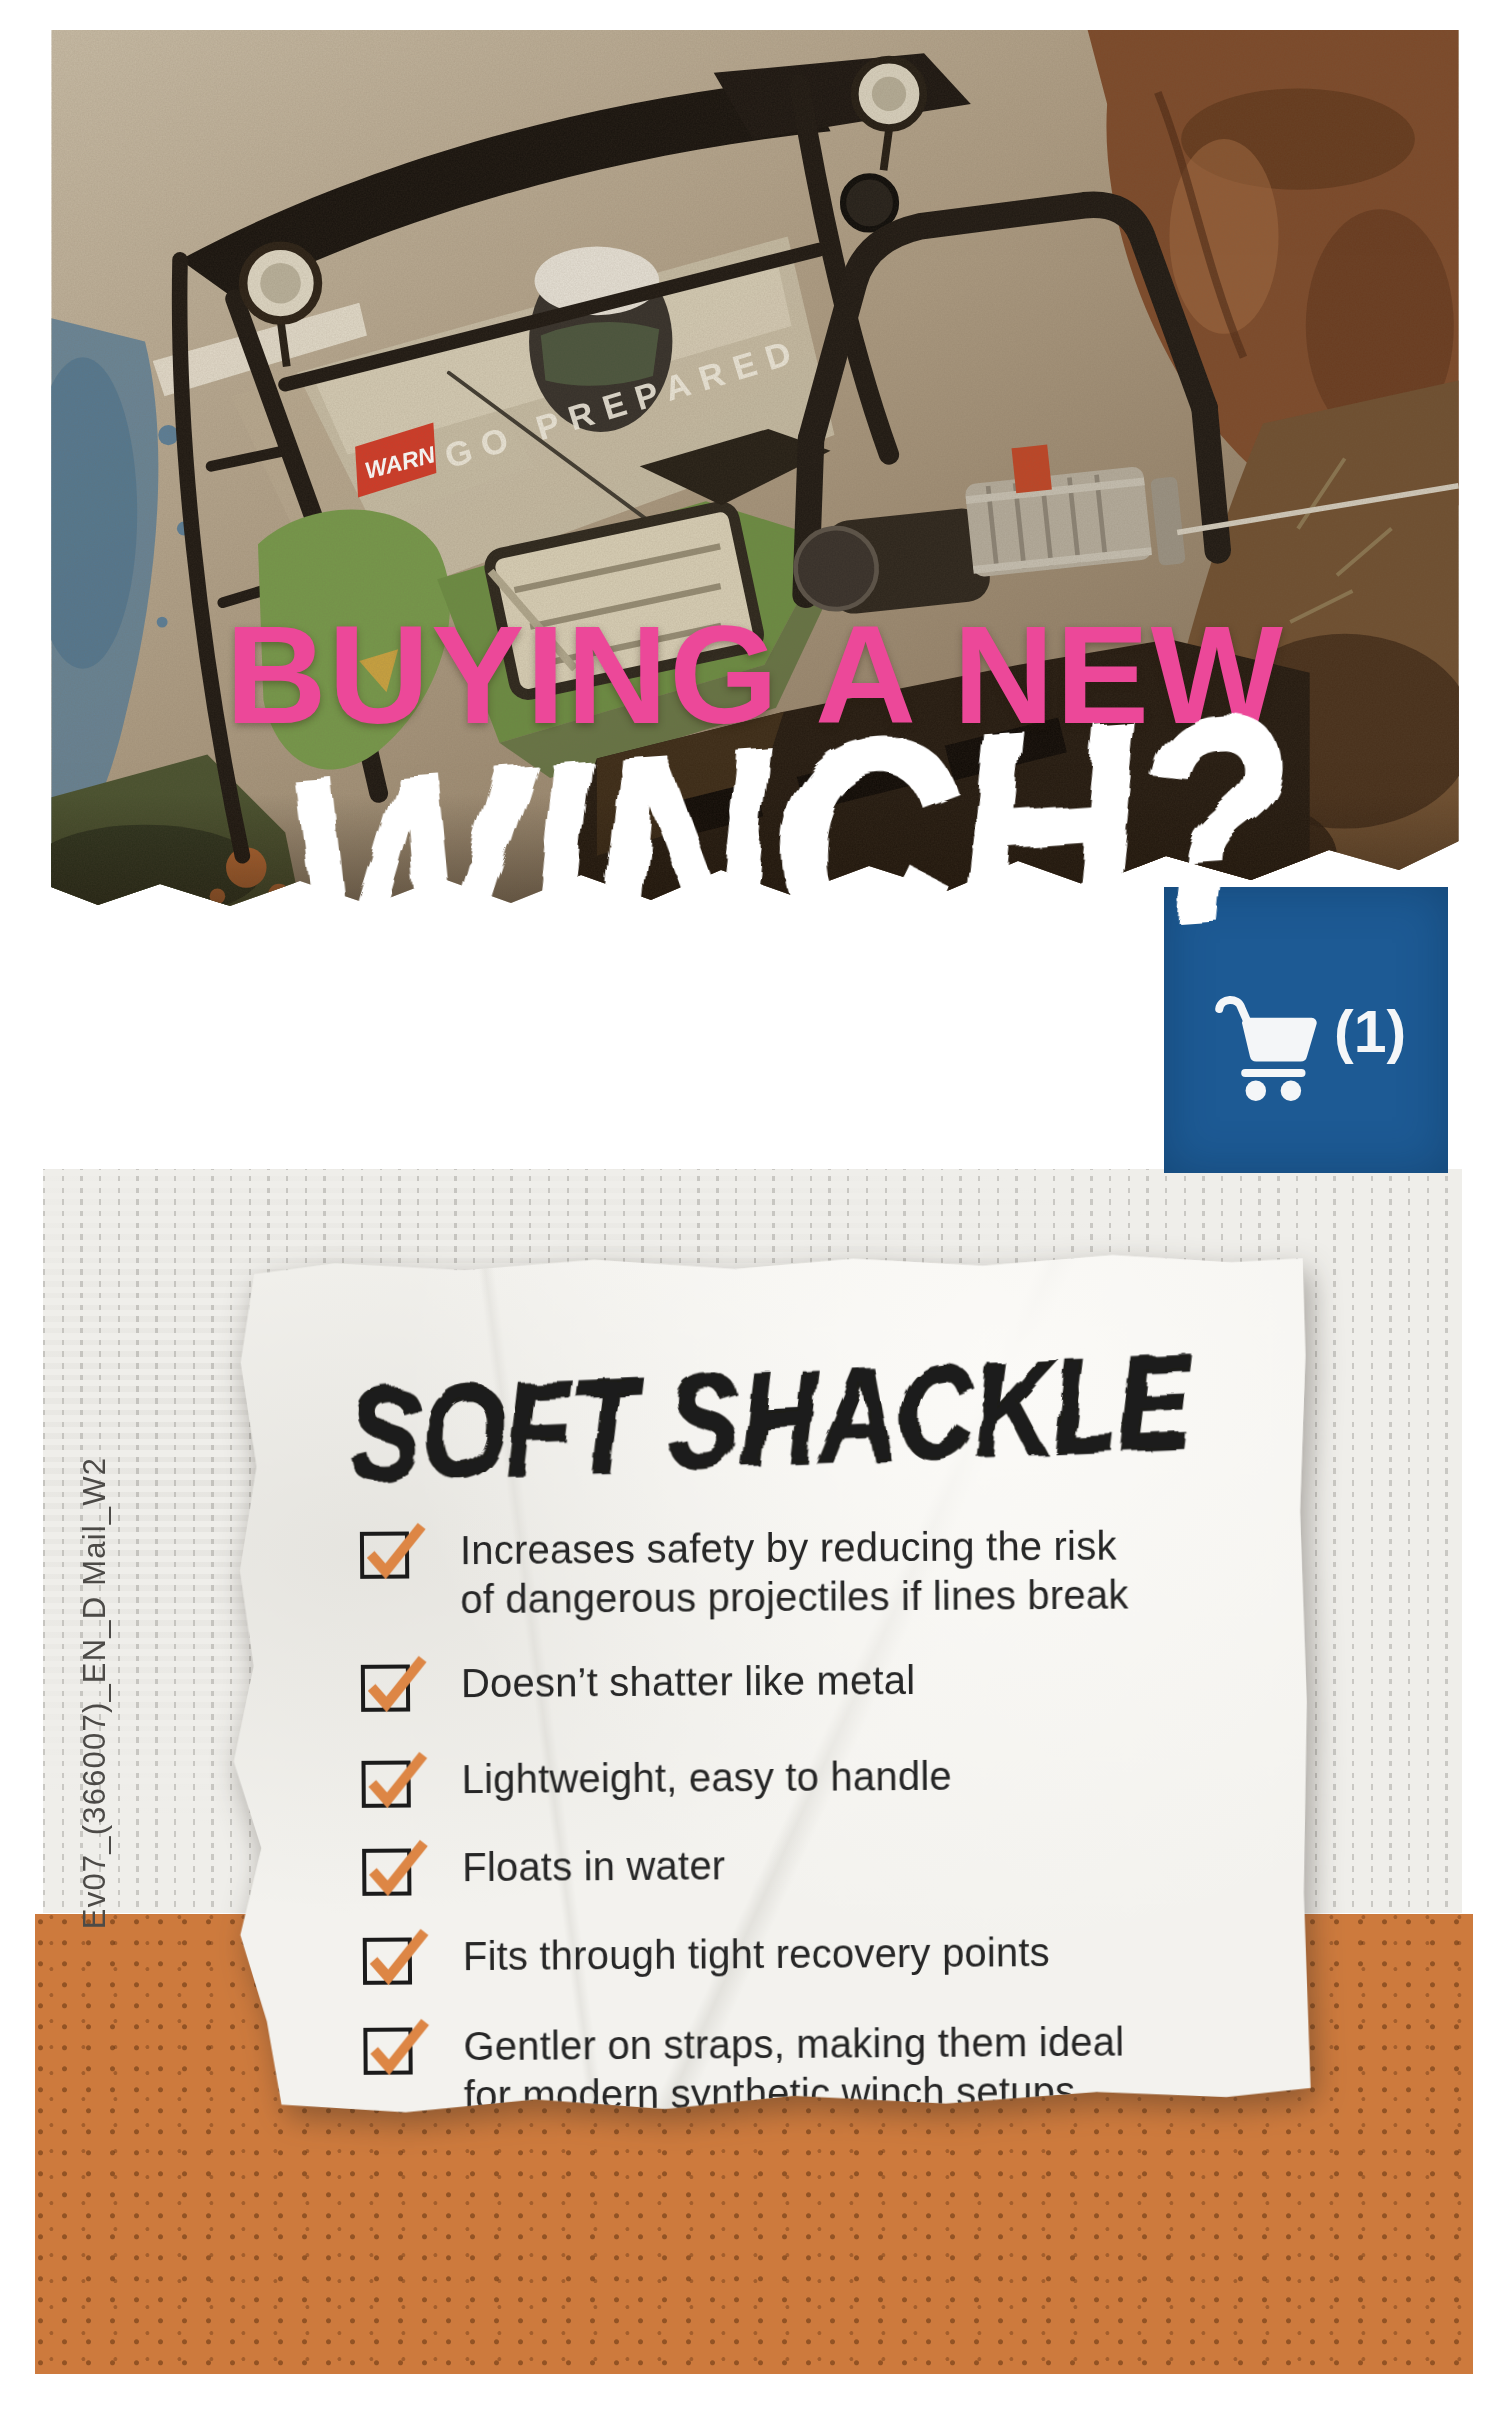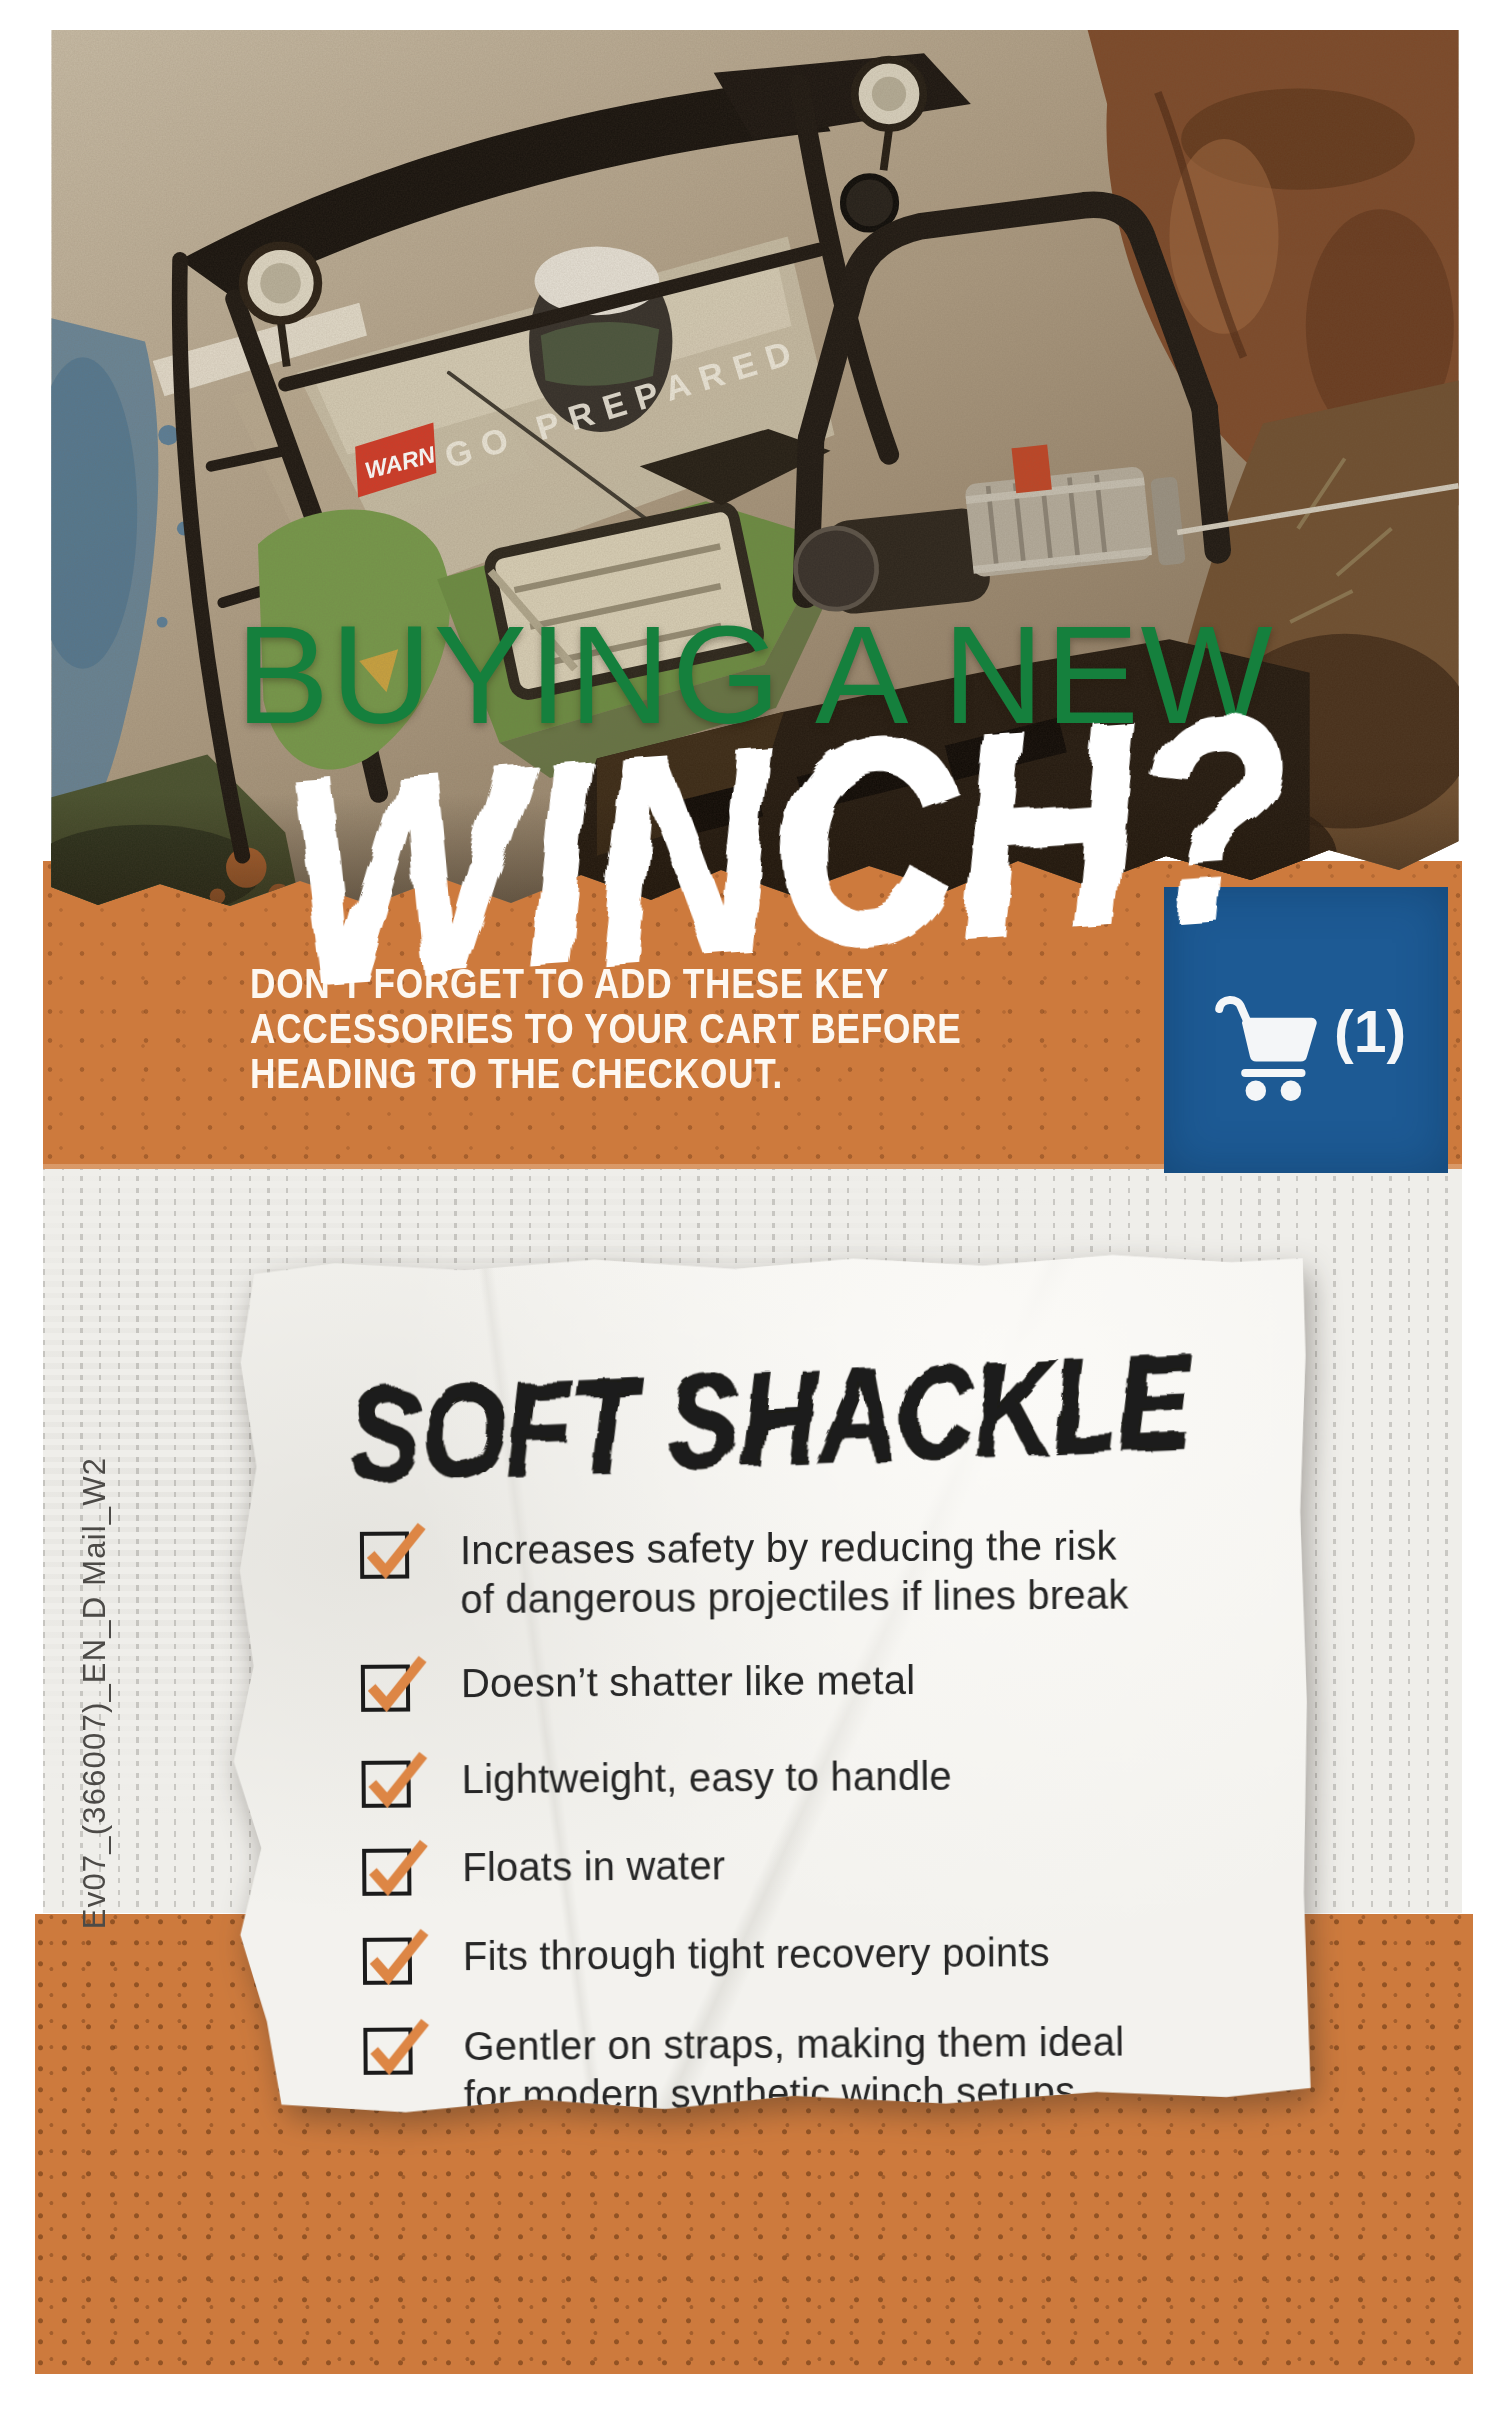--- a/index.html
+++ b/index.html
@@ -6,21 +6,21 @@
   .page{position:relative;width:1509px;height:2426px;overflow:hidden;background:var(--page-bg,#ffffff);
         font-family:"Liberation Sans", sans-serif;}
 
   
   .photo{position:absolute;left:51px;top:30px;width:1408px;height:878px;z-index:3;
     clip-path:polygon(0 0,1408px 0,1408px 811px,1348px 840px,1278px 820px,1200px 850px,1115px 826px,
       1037px 856px,967px 831px,896px 861px,818px 836px,740px 865px,670px 840px,600px 870px,
       530px 845px,460px 873px,390px 848px,320px 875px,249px 851px,179px 876px,109px 854px,47px 875px,0 857px);}
   .photo-art{position:absolute;left:0;top:0;}
   .headline{position:absolute;left:50%;top:575px;transform:translateX(-50%);white-space:nowrap;
-    color:#15803d;font-weight:normal;font-size:140px;letter-spacing:1.6px;line-height:1;
+    color:#ec4899;font-weight:bold;font-size:140px;letter-spacing:1.6px;line-height:1;
     text-shadow:0 3.1px 7.8px rgba(40,30,15,.35);}
   .winch-script{position:absolute;left:265px;top:670px;width:1044px;height:359px;overflow:visible;z-index:6;}
 
   
   .band{position:absolute;left:43px;top:861px;width:1419px;height:308px;z-index:1;
     background-color:var(--accent-orange,#cd7a3d);
     background-image:
       linear-gradient(0deg, rgba(255,245,230,.25) 0 4.7px, transparent 4.7px),
       radial-gradient(circle at 7px 5.5px, rgba(96,48,14,.35) 1.9px, transparent 2.7px),
       radial-gradient(circle at 18px 15px, rgba(96,48,14,.22) 1.4px, transparent 2.2px);
@@ -77,25 +77,20 @@
     color:#4c4a47;font-size:31px;letter-spacing:1.2px;}
 </style>
 </head>
 <body>
 
 <div class="page">
 
   <section class="mid"></section>
   <section class="bottom"></section>
 
-  <section class="band">
-    <p class="band-text">DON’T FORGET TO ADD THESE KEY
-ACCESSORIES TO YOUR CART BEFORE
-HEADING TO THE CHECKOUT.</p>
-  </section>
 
   <button class="cart-box">
     <svg class="cart-icon" width="117" height="117" viewBox="0 0 160 160">
       <path d="M14 30 c2 -16 26 -16 30 -2 l7 16" stroke="#f4f6f8" stroke-width="11" fill="none" stroke-linecap="round"></path>
       <path d="M48 42 h92 a7 7 0 0 1 7 9 l-13 44 a9 9 0 0 1 -9 7 h-60 a9 9 0 0 1 -9 -7 l-11 -46 z" fill="#f4f6f8"></path>
       <rect x="44" y="112" width="88" height="11" rx="5.5" fill="#f4f6f8"></rect>
       <circle cx="64" cy="142" r="14" fill="#f4f6f8"></circle>
       <circle cx="112" cy="142" r="14" fill="#f4f6f8"></circle>
     </svg>
     <span class="cart-count">(1)</span>

